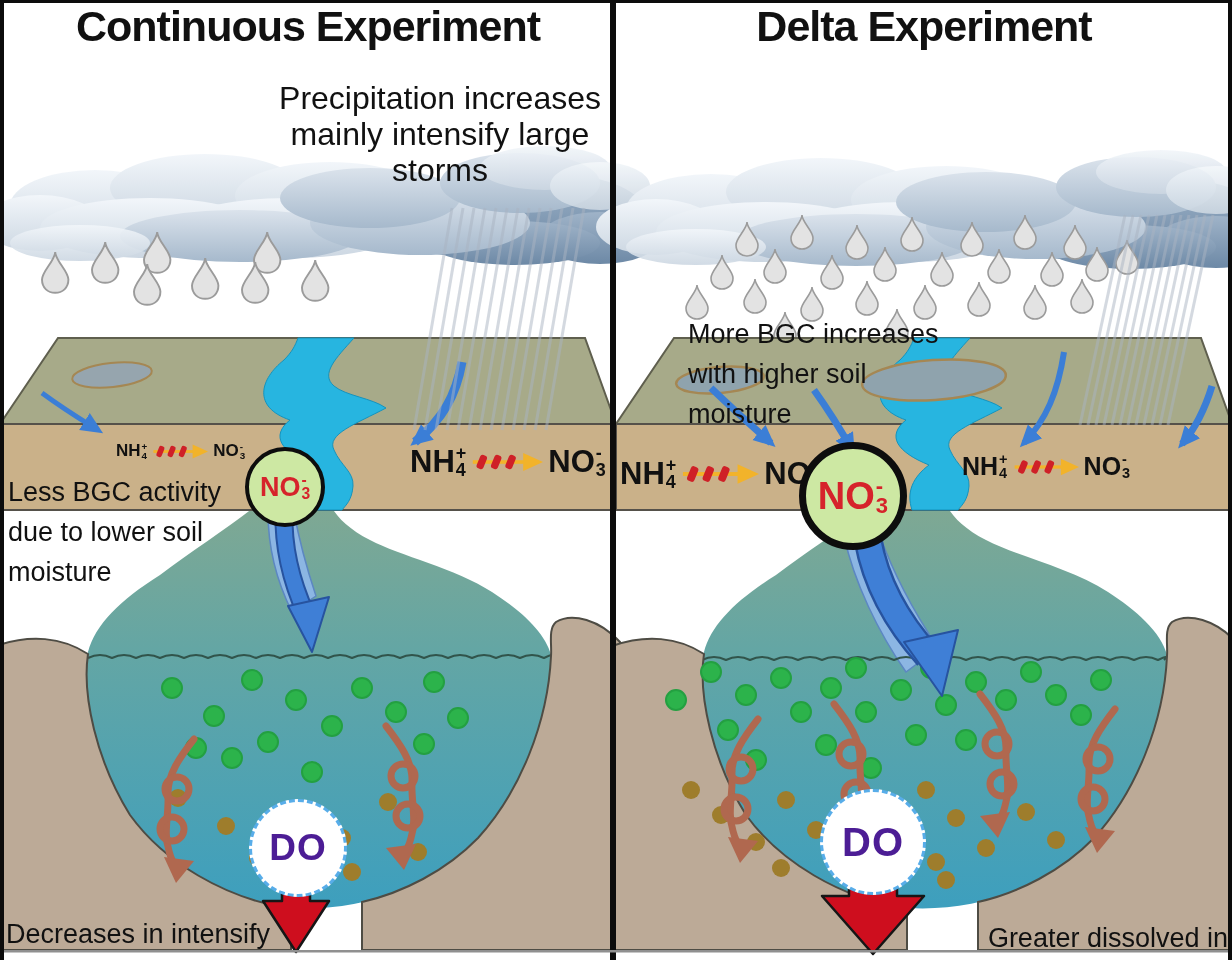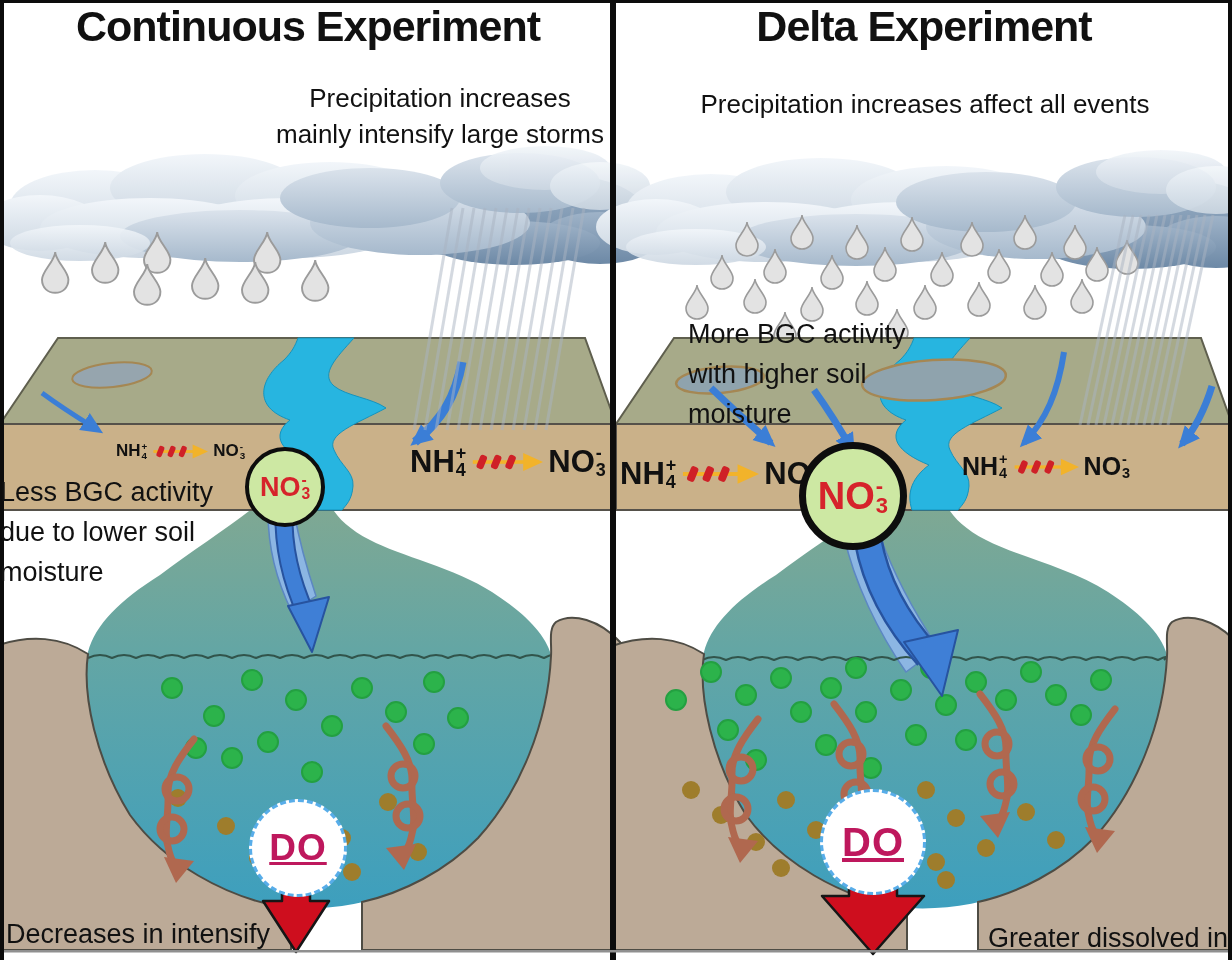--- a/index.html
+++ b/index.html
@@ -1,30 +1,30 @@
 <!DOCTYPE html>
 <html><head>
 <meta charset="utf-8">
 <style>
   html,body{margin:0;padding:0;background:#ffffff;}
   #canvas{position:relative;width:1232px;height:960px;background:#ffffff;overflow:hidden;
           font-family:"Liberation Sans","DejaVu Sans",sans-serif;color:#111;}
   #art{position:absolute;left:0;top:0;}
   .ov{position:absolute;white-space:pre-line;}
   .panel-title{width:616px;text-align:center;top:2px;font-size:43px;font-weight:bold;letter-spacing:-1px;}
-  .subtitle{font-size:26px;line-height:36px;text-align:center;}
+  .subtitle{font-size:32px;line-height:36px;text-align:center;}
   .soil-note{font-size:27px;line-height:40px;text-align:left;}
   .caption{font-size:27px;line-height:32px;}
   .chem-row{position:absolute;display:flex;align-items:center;font-weight:bold;color:#111;}
   .chem{display:inline-flex;align-items:center;}
   .stack{display:inline-flex;flex-direction:column;align-items:flex-start;font-size:0.58em;line-height:0.92;margin-left:1px;transform:translateY(0.02em);}
   .dash{margin:0 5px;flex:none;}
   .badge{position:absolute;border-radius:50%;display:flex;align-items:center;justify-content:center;font-weight:bold;}
   .no3-badge{background:#cde8a3;border:4px solid #0d0d0d;color:#d6232b;}
-  .do-badge{background:#ffffff;border:3px dashed #58ade9;color:#be185d;letter-spacing:1px;text-decoration:underline;}
+  .do-badge{background:#ffffff;border:3px dashed #58ade9;color:#4c1d95;letter-spacing:1px;}
 </style>
 </head>
 <body>
 
 <div id="canvas">
 
 <svg id="art" width="1232" height="960" viewBox="0 0 1232 960">
   <defs>
     <linearGradient id="lakeG" x1="0" y1="0" x2="0" y2="1">
       <stop offset="0" stop-color="#7fa893"></stop>
@@ -324,26 +324,25 @@
   <rect x="0" y="0" width="4" height="960" fill="#0c0c0c"></rect>
   <rect x="1228" y="0" width="4" height="960" fill="#0c0c0c"></rect>
   <rect x="0" y="0" width="1232" height="3" fill="#0c0c0c"></rect>
 </svg>
 
 <div class="ov panel-title" style="left:616px;">Delta Experiment</div>
 <div class="ov panel-title" style="left:0;">Continuous Experiment</div>
 
 <div class="ov subtitle" style="left:260px;top:80px;width:360px;">Precipitation increases
 mainly intensify large storms</div>
-<div class="ov subtitle" style="left:650px;top:86px;width:550px;">Precipitation increases affect all events</div>
-
-<div class="ov soil-note" style="left:0;top:472px;">Less BGC activity
+
+<div class="ov soil-note" style="left:8px;top:472px;">Less BGC activity
 due to lower soil
 moisture</div>
-<div class="ov soil-note" style="left:688px;top:314px;">More BGC activity
+<div class="ov soil-note" style="left:688px;top:314px;">More BGC increases
 with higher soil
 moisture</div>
 
 <div class="chem-row" style="left:116px;top:441px;font-size:17px;">
   <span class="chem">
         <span>NH</span>
         <span class="stack">
           <span class="sup">+</span>
           <span class="sub">4</span>
         </span>

